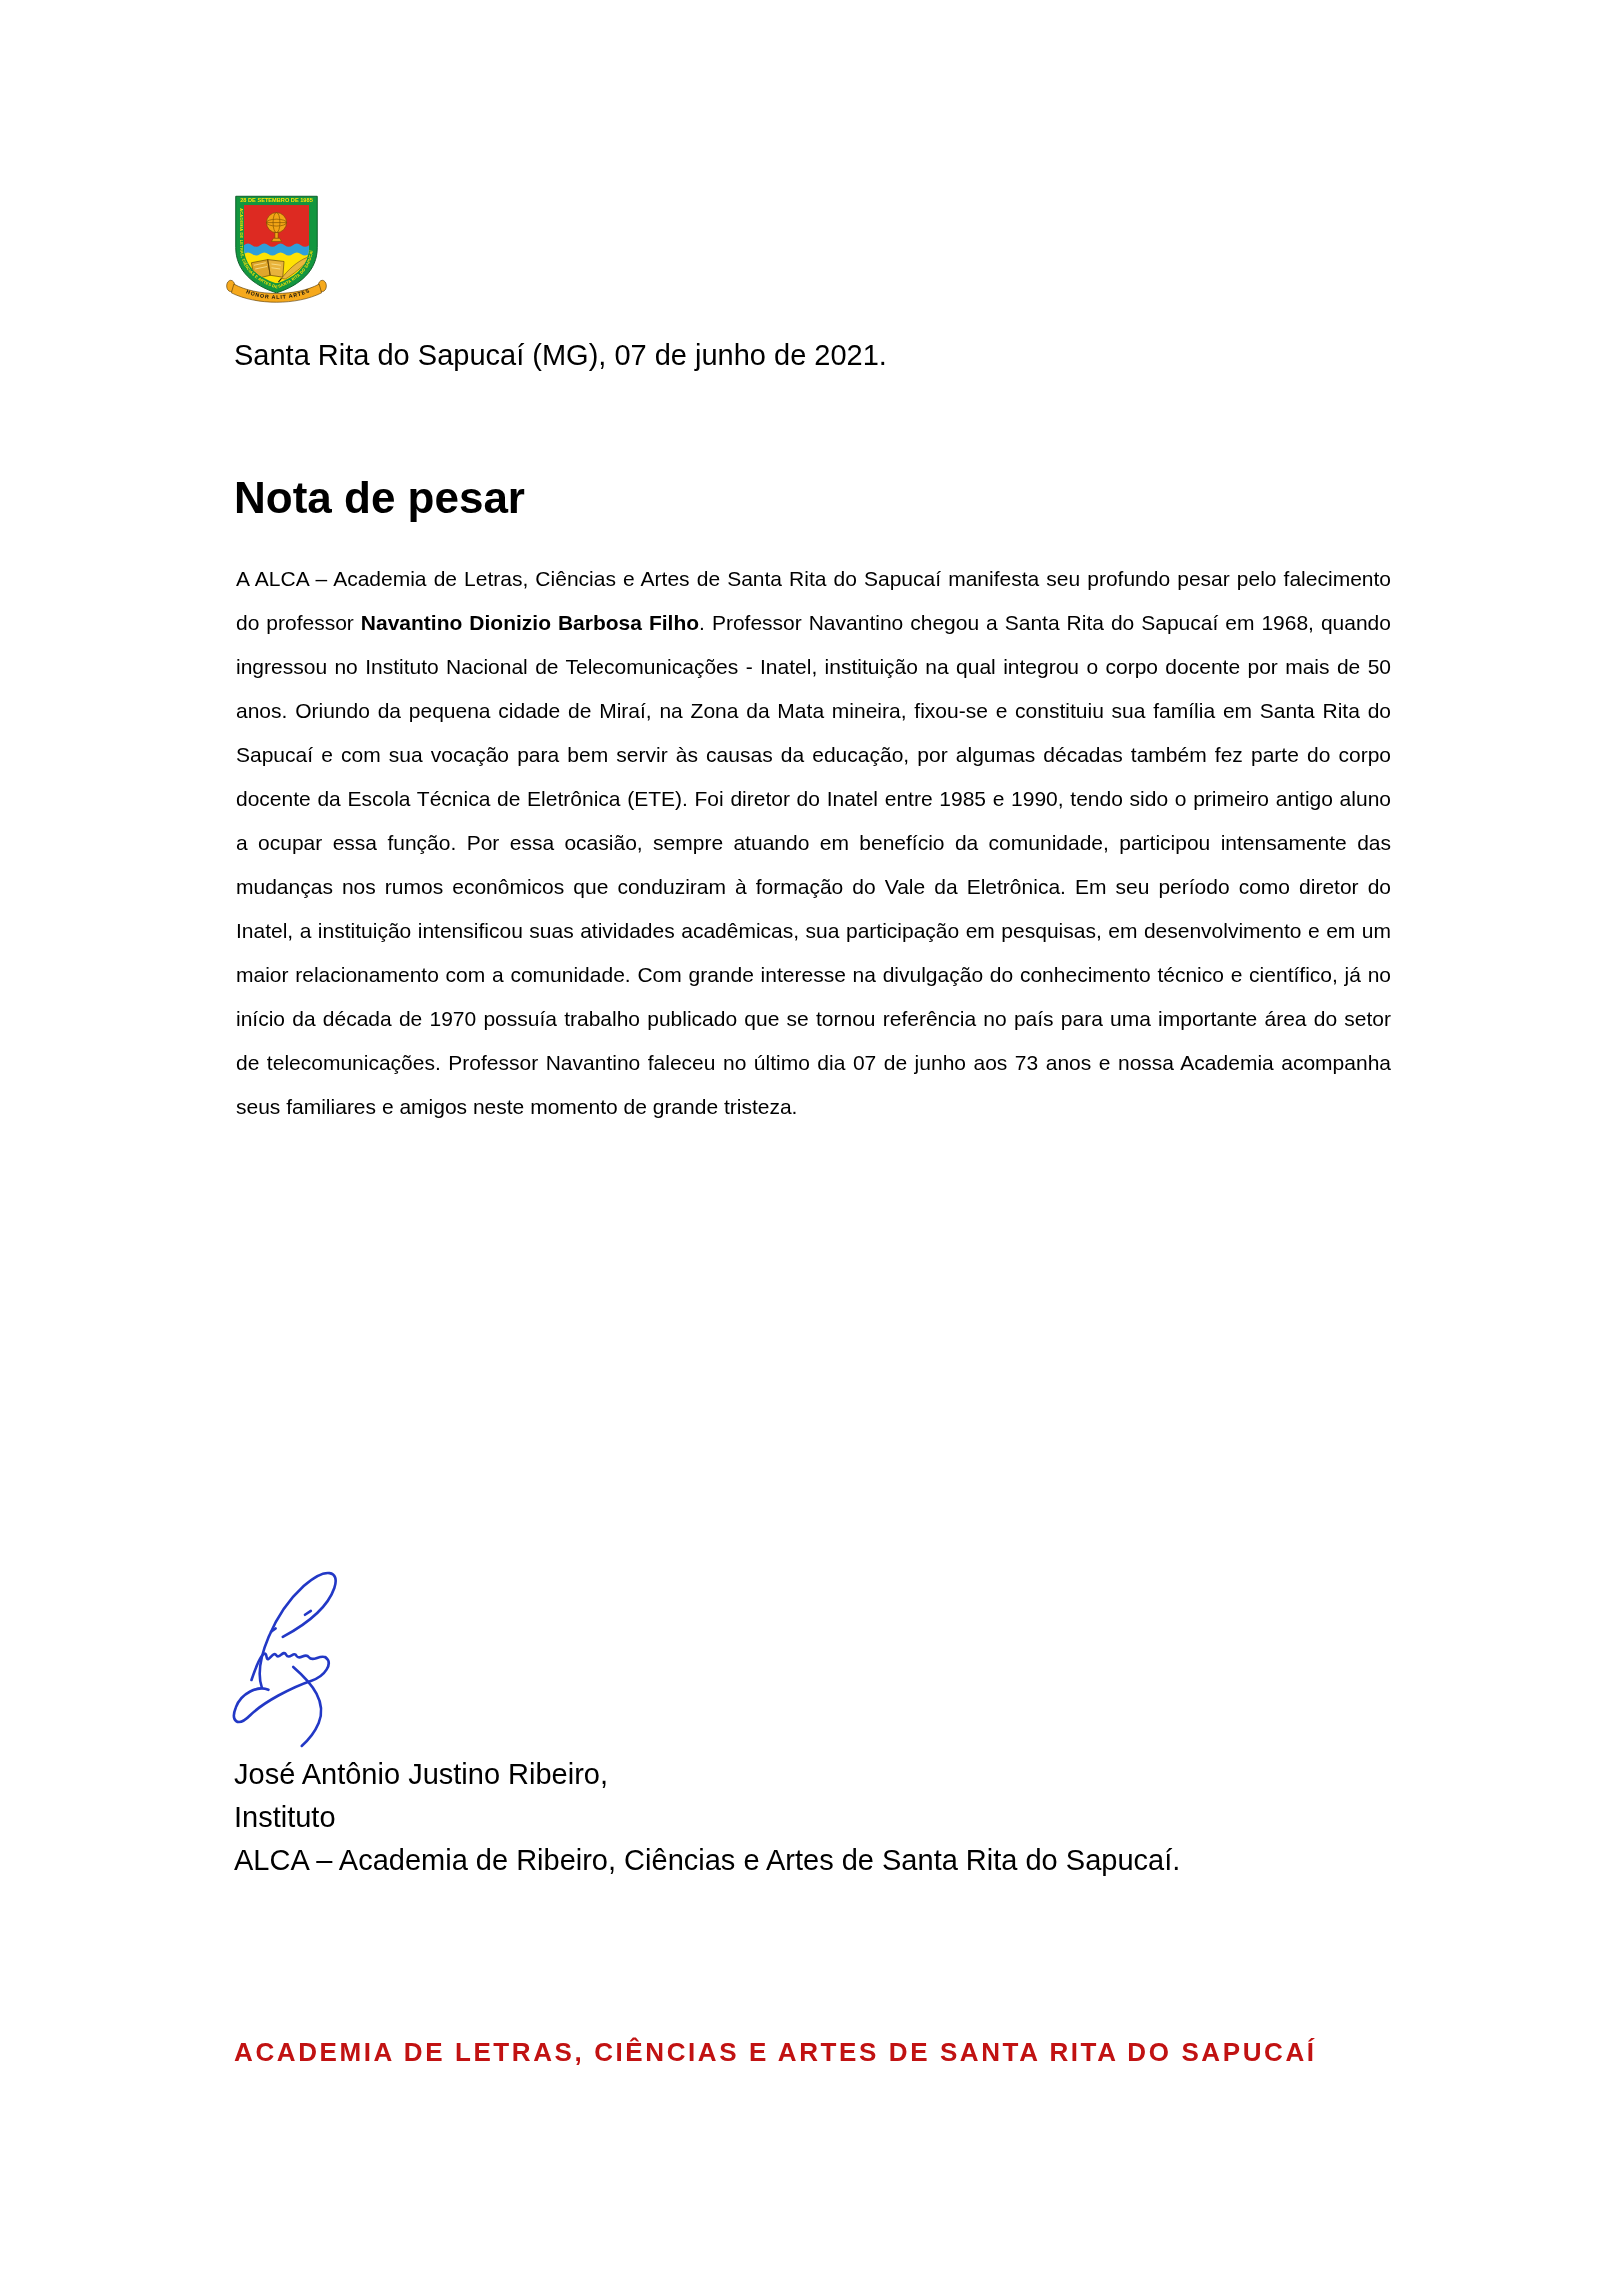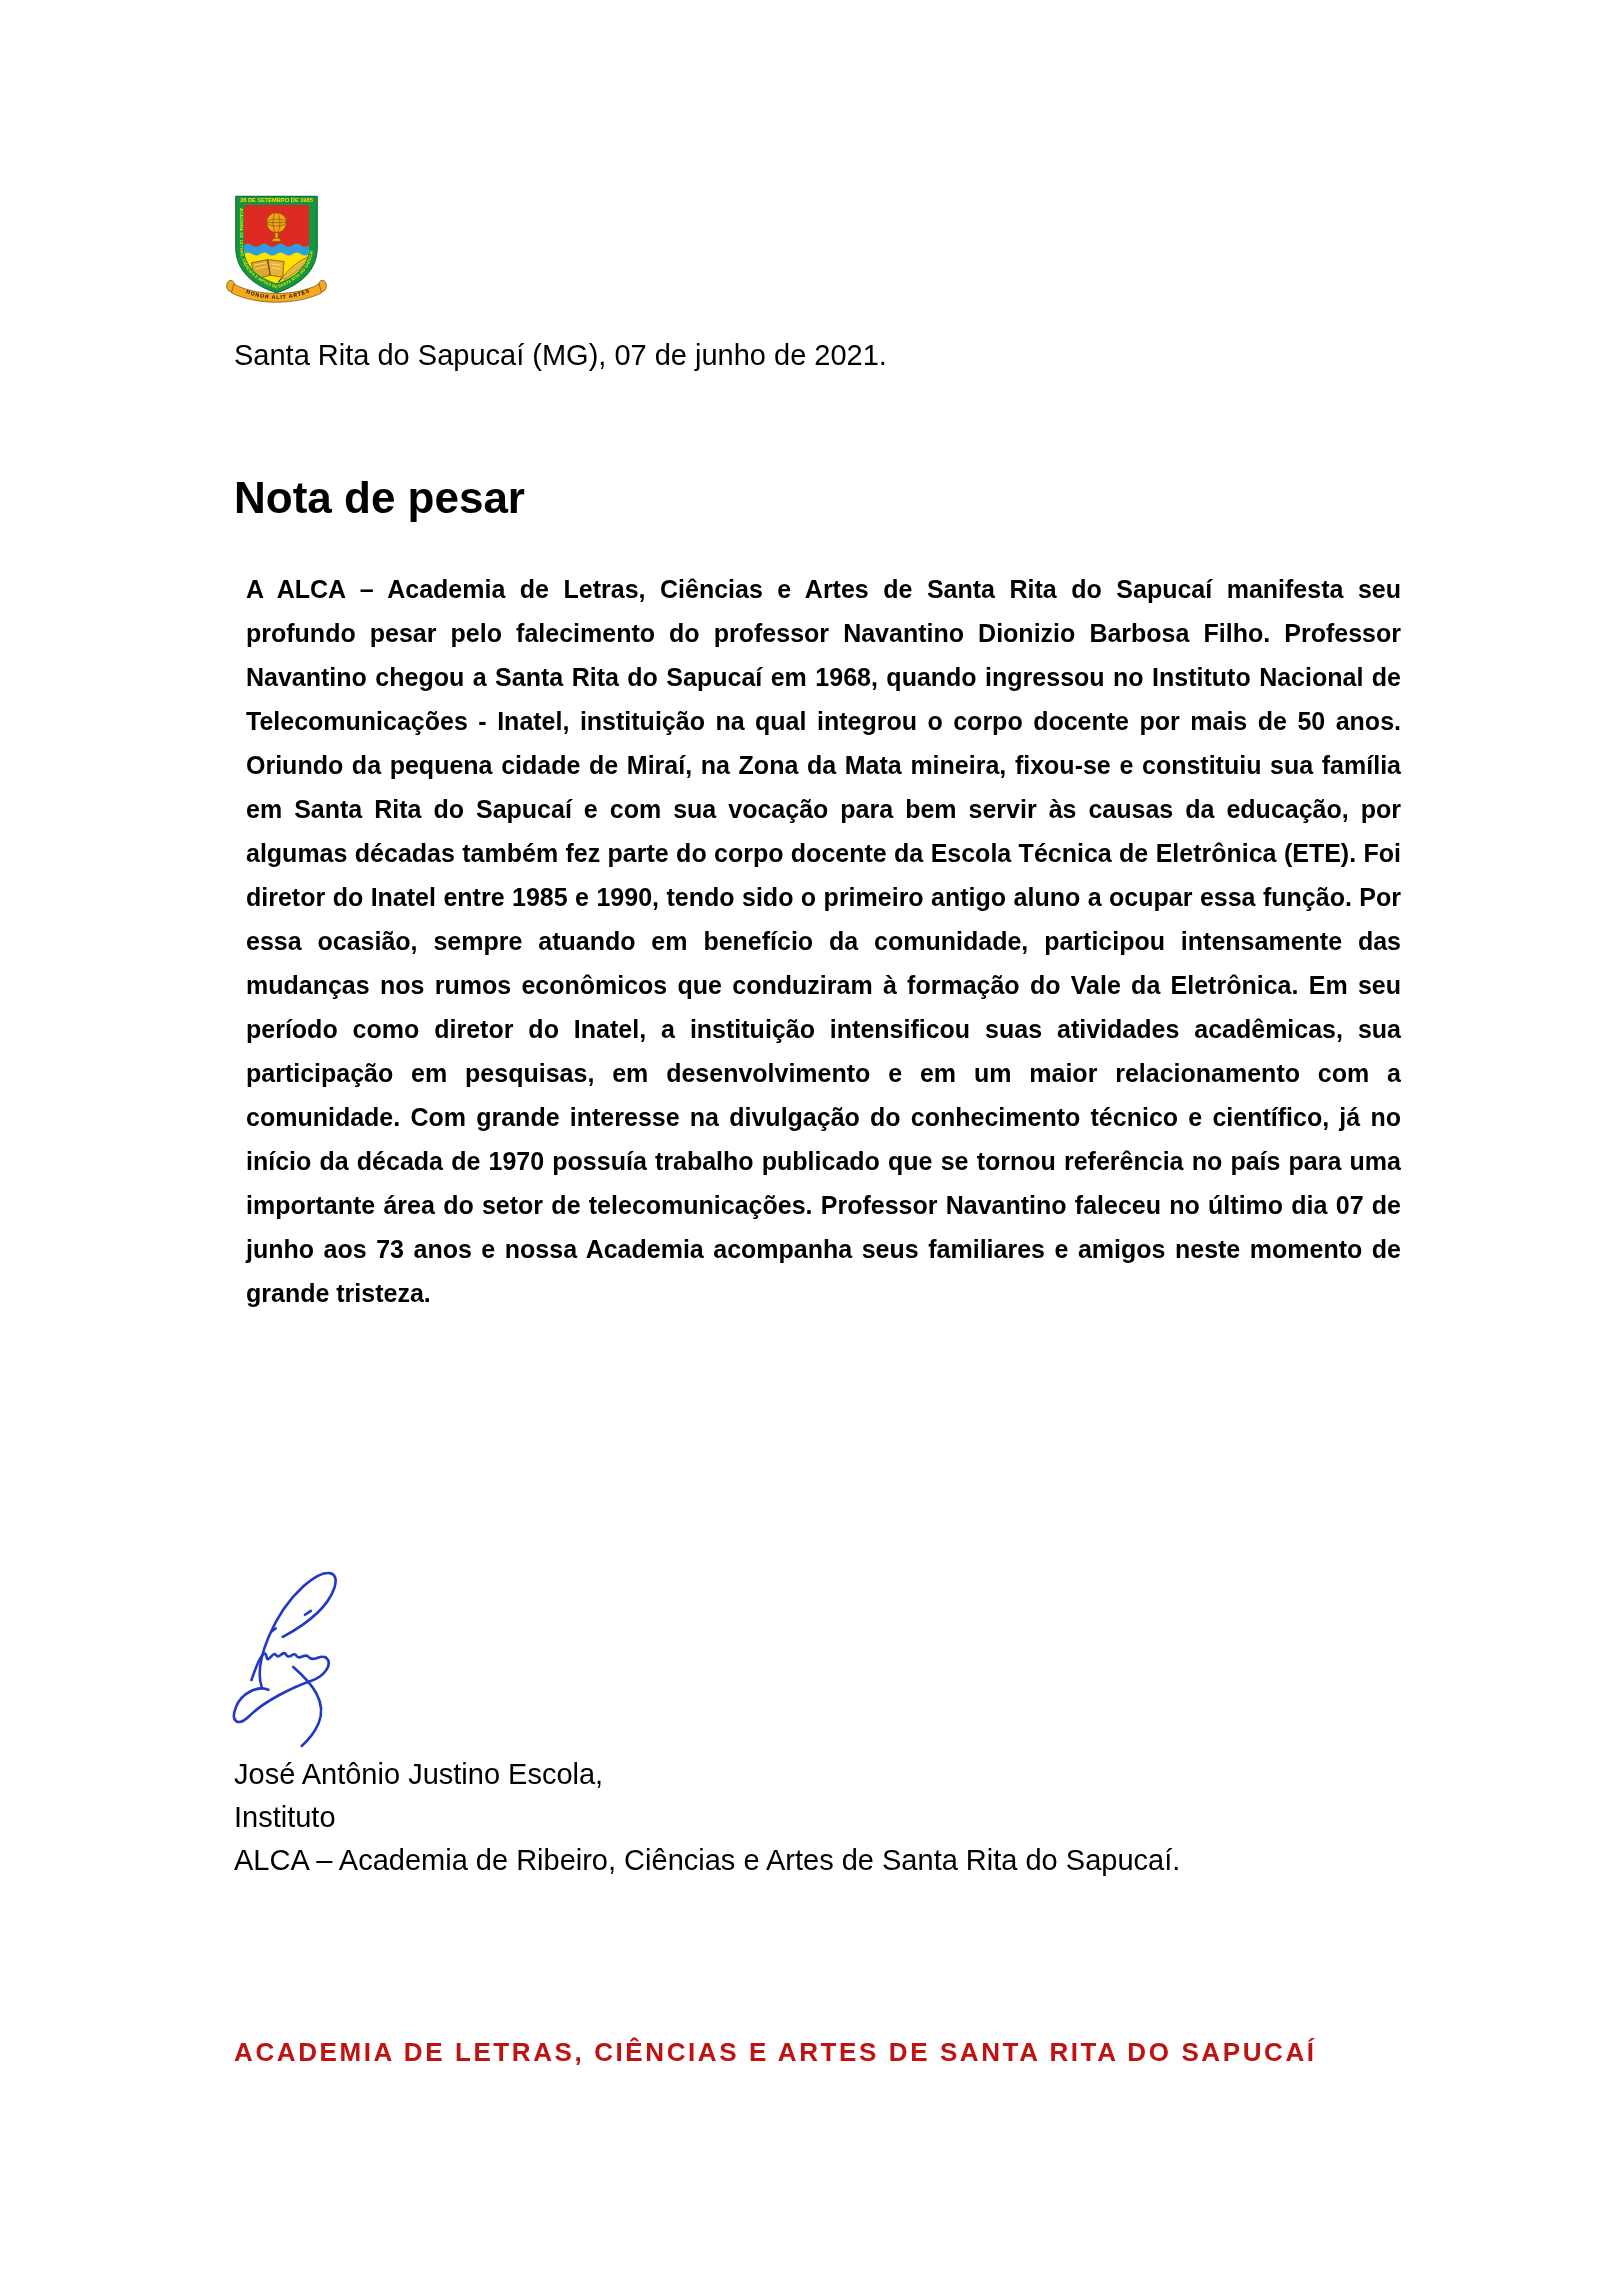--- a/index.html
+++ b/index.html
@@ -31,27 +31,26 @@
     font-size:44px;
     font-weight:bold;
     line-height:51px;
     white-space:nowrap;
     text-align:center;
   }
   .body-par{
     position:absolute;
     left:234px; top:555px;
     width:1155px;
-    margin:12px;
-    font-size:25px;
+    margin:2px;
+    font-size:21px;
     line-height:44px;
     text-align:justify;
     text-justify:inter-word;
     hyphens:none;
-    font-weight:bold;
   }
   .signature-svg{
     position:absolute;
     left:228px; top:1552px;
     width:137px; height:196px;
   }
   .sig-block{
     position:absolute;
     left:234px; top:1753px;
     font-size:29px;
@@ -138,21 +137,21 @@
       <path d="M 52 208 C 38 168 72 92 116 52 C 150 22 172 28 163 55 C 151 90 110 116 84 130" stroke-width="4"></path>
       <path d="M 36 196 C 48 160 57 148 59 160 C 61 173 69 150 74 158 C 78 165 85 149 89 157 C 94 166 101 151 105 159 C 110 167 118 153 124 161 C 130 169 140 157 149 161" stroke-width="4"></path>
       <path d="M 149 161 C 162 170 149 190 128 197 C 98 207 54 230 34 250 C 14 270 4 258 12 238 C 20 216 46 204 62 211" stroke-width="4"></path>
       <path d="M 100 176 C 130 202 152 230 139 262 C 131 281 120 291 113 297" stroke-width="4"></path>
       <path d="M 66 122 l 7 -5" stroke-width="4"></path>
       <path d="M 118 96 l 9 -6" stroke-width="4"></path>
     </g>
   </svg>
 
   <div class="sig-block">
-    <div>José Antônio Justino Escola,</div>
+    <div>José Antônio Justino Ribeiro,</div>
     <div>Instituto</div>
     <div>ALCA – Academia de Ribeiro, Ciências e Artes de Santa Rita do Sapucaí.</div>
   </div>
 
   <div class="footer-banner">ACADEMIA DE LETRAS, CIÊNCIAS E ARTES DE SANTA RITA DO SAPUCAÍ</div>
 
 </div>
 
 
 </body></html>

